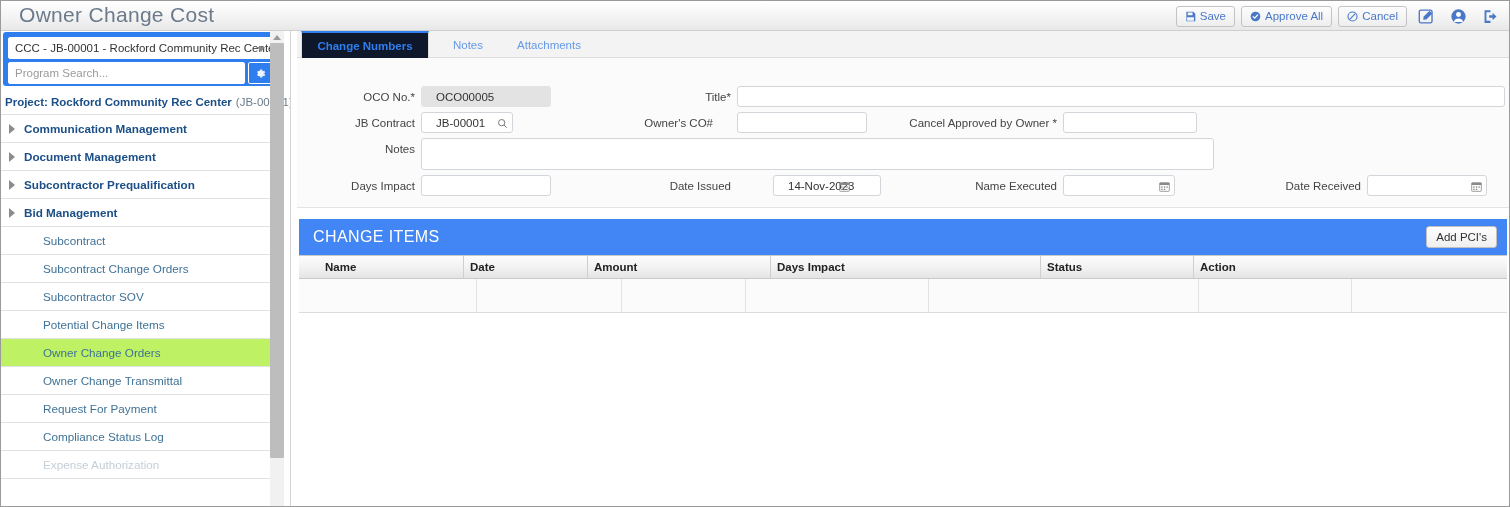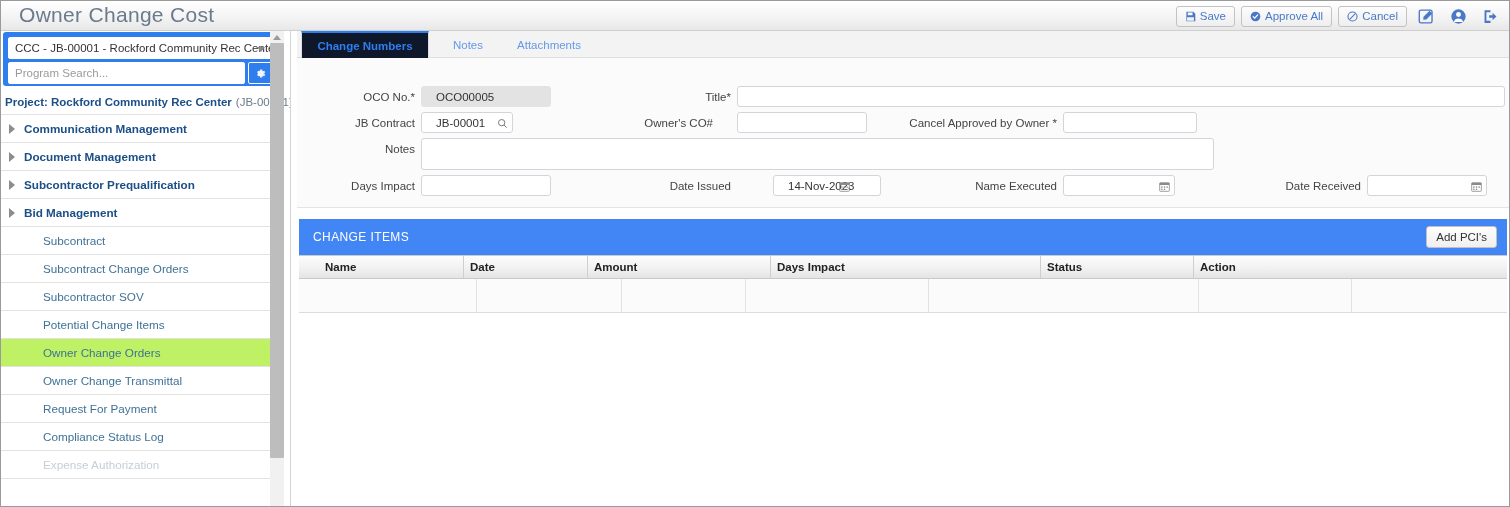--- a/index.html
+++ b/index.html
@@ -188,21 +188,21 @@
     position: absolute; display: flex; align-items: center;
     justify-content: center; cursor: pointer;
   }
 
   
   .ci-bar {
     position: absolute; left: 2px; top: 188px; width: 1208px; height: 36px;
     background: #4285f4; display: flex; align-items: center;
   }
   .ci-title {
-    margin-left: 14px; color: #fff; font-size: 12px;
+    margin-left: 14px; color: #fff; font-size: 16px;
     letter-spacing: .4px;
   }
   .ci-add {
     position: absolute; right: 10px; top: 7px; height: 22px;
     padding: 0 9px; background: linear-gradient(to bottom,#fefefe,#efefef);
     border: 1px solid #c0c0c0; border-radius: 3px;
     font-size: 11.5px; color: #333; cursor: pointer;
     display: flex; align-items: center;
   }
 

